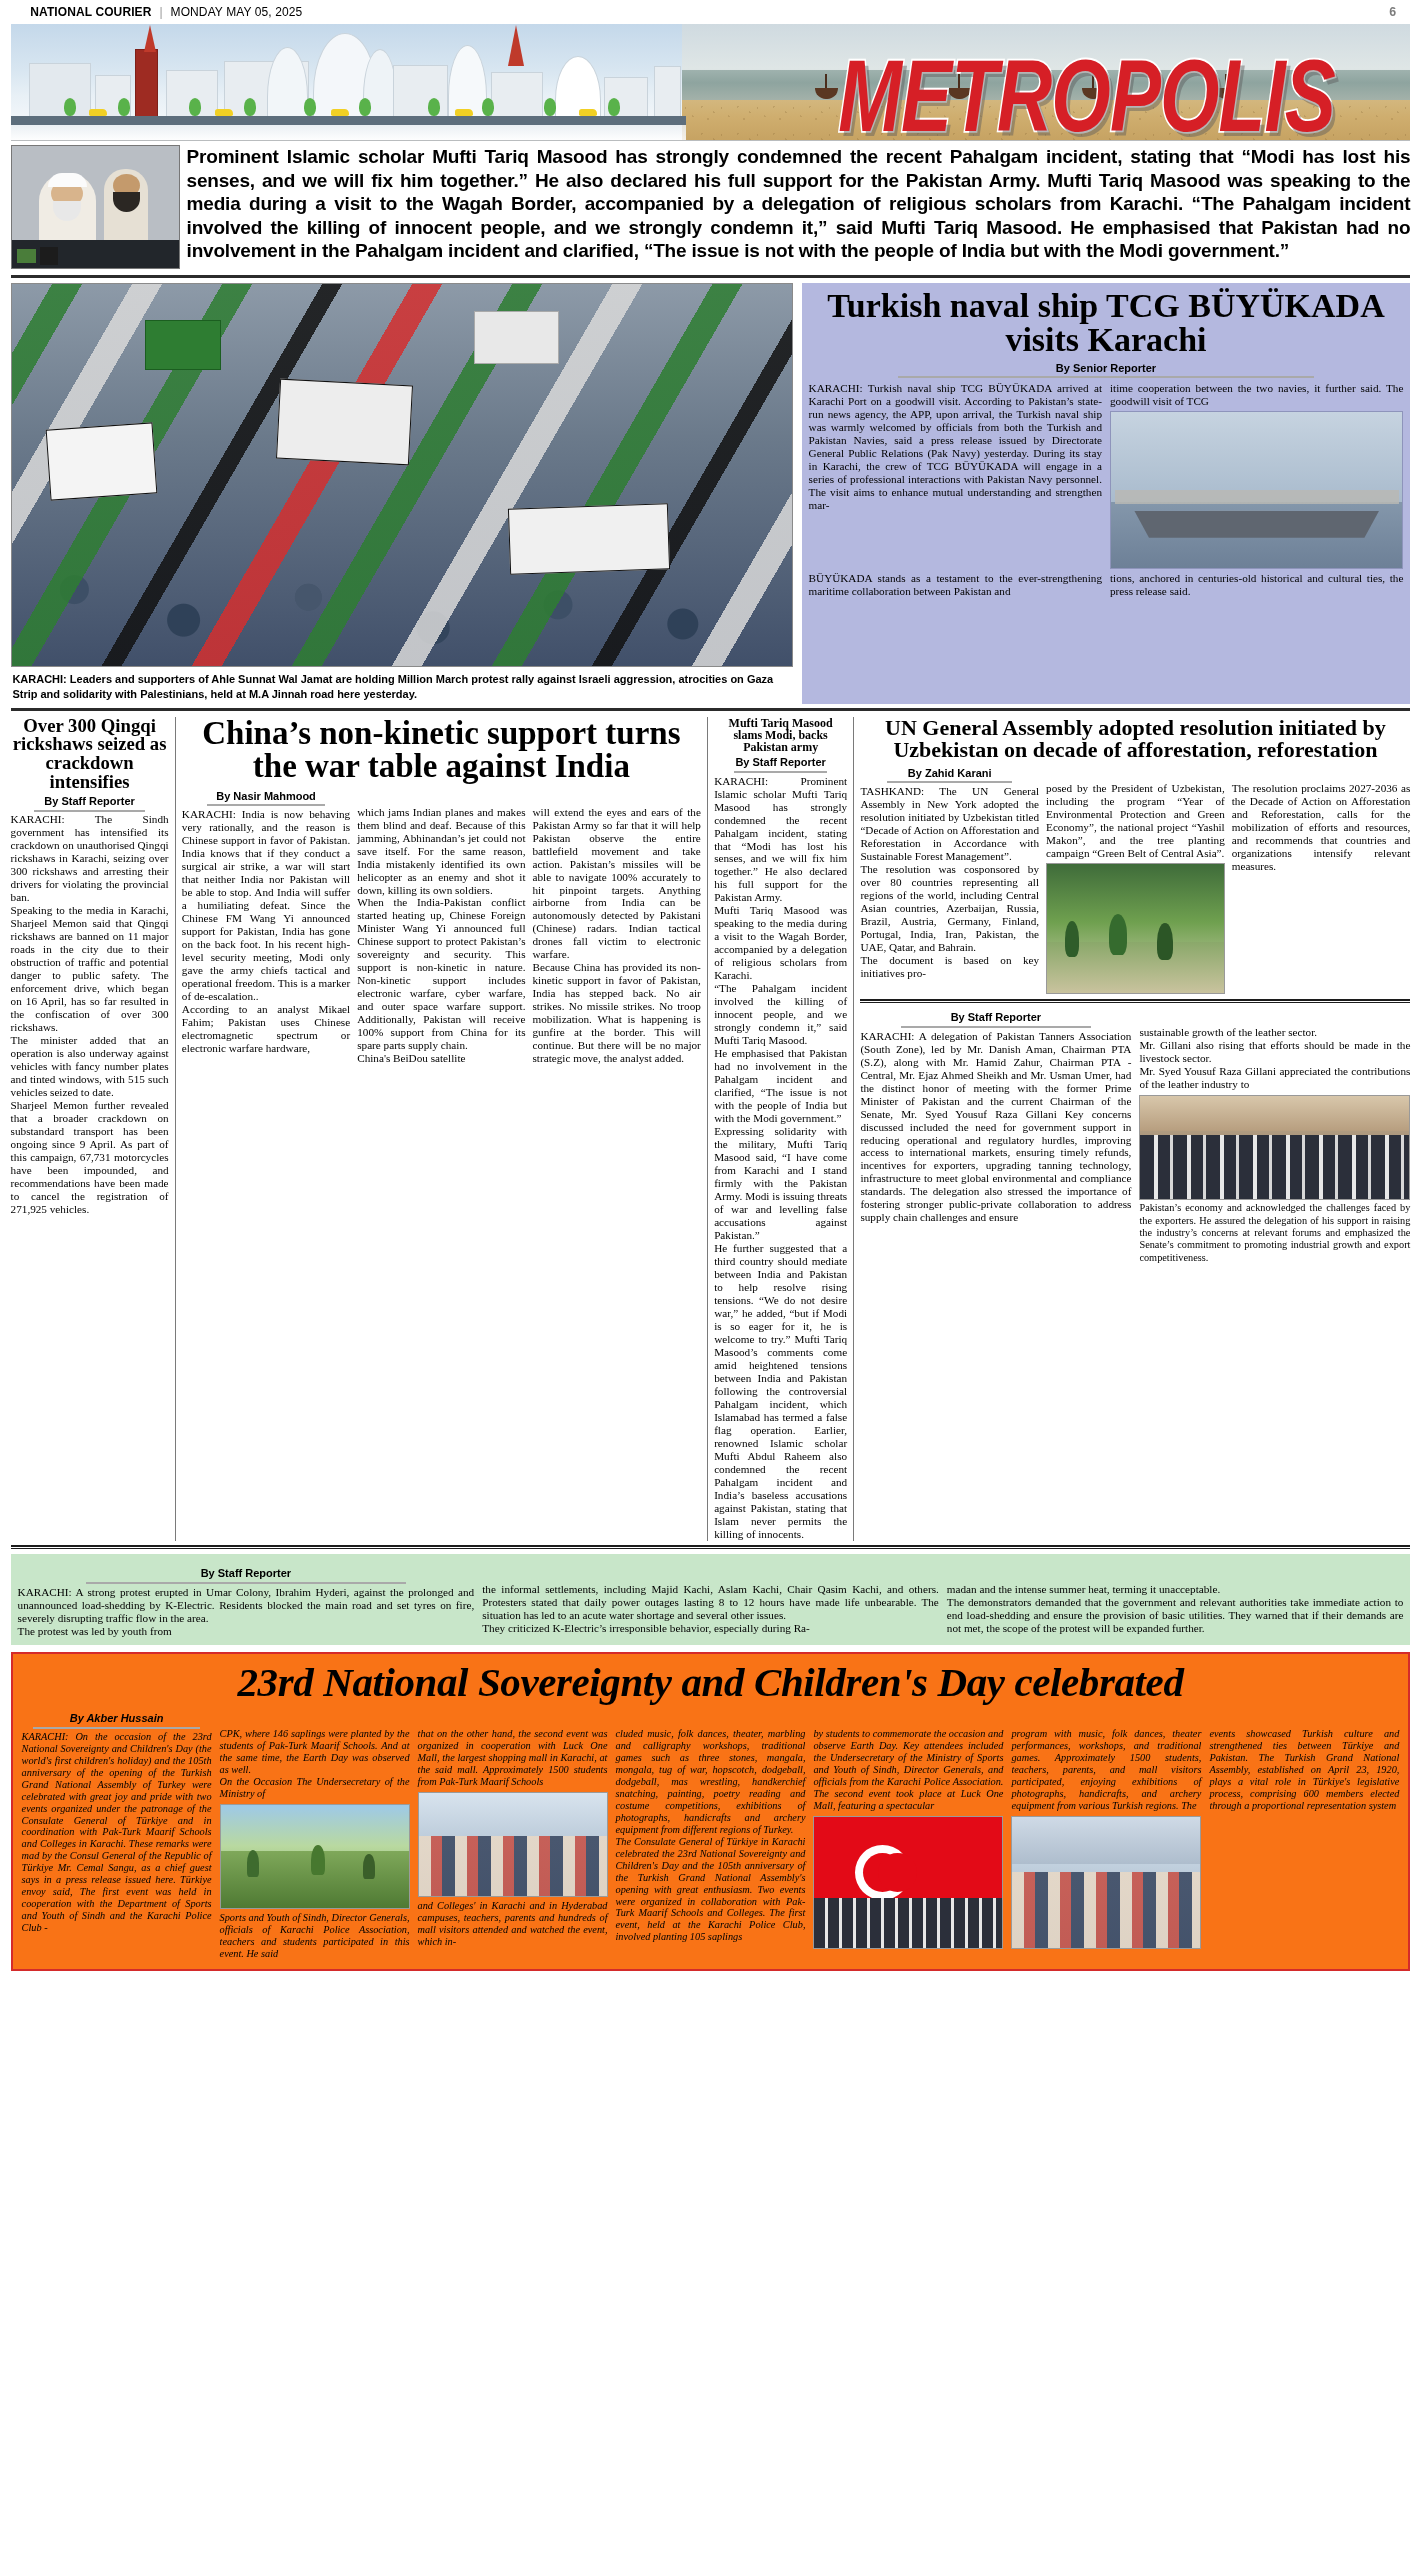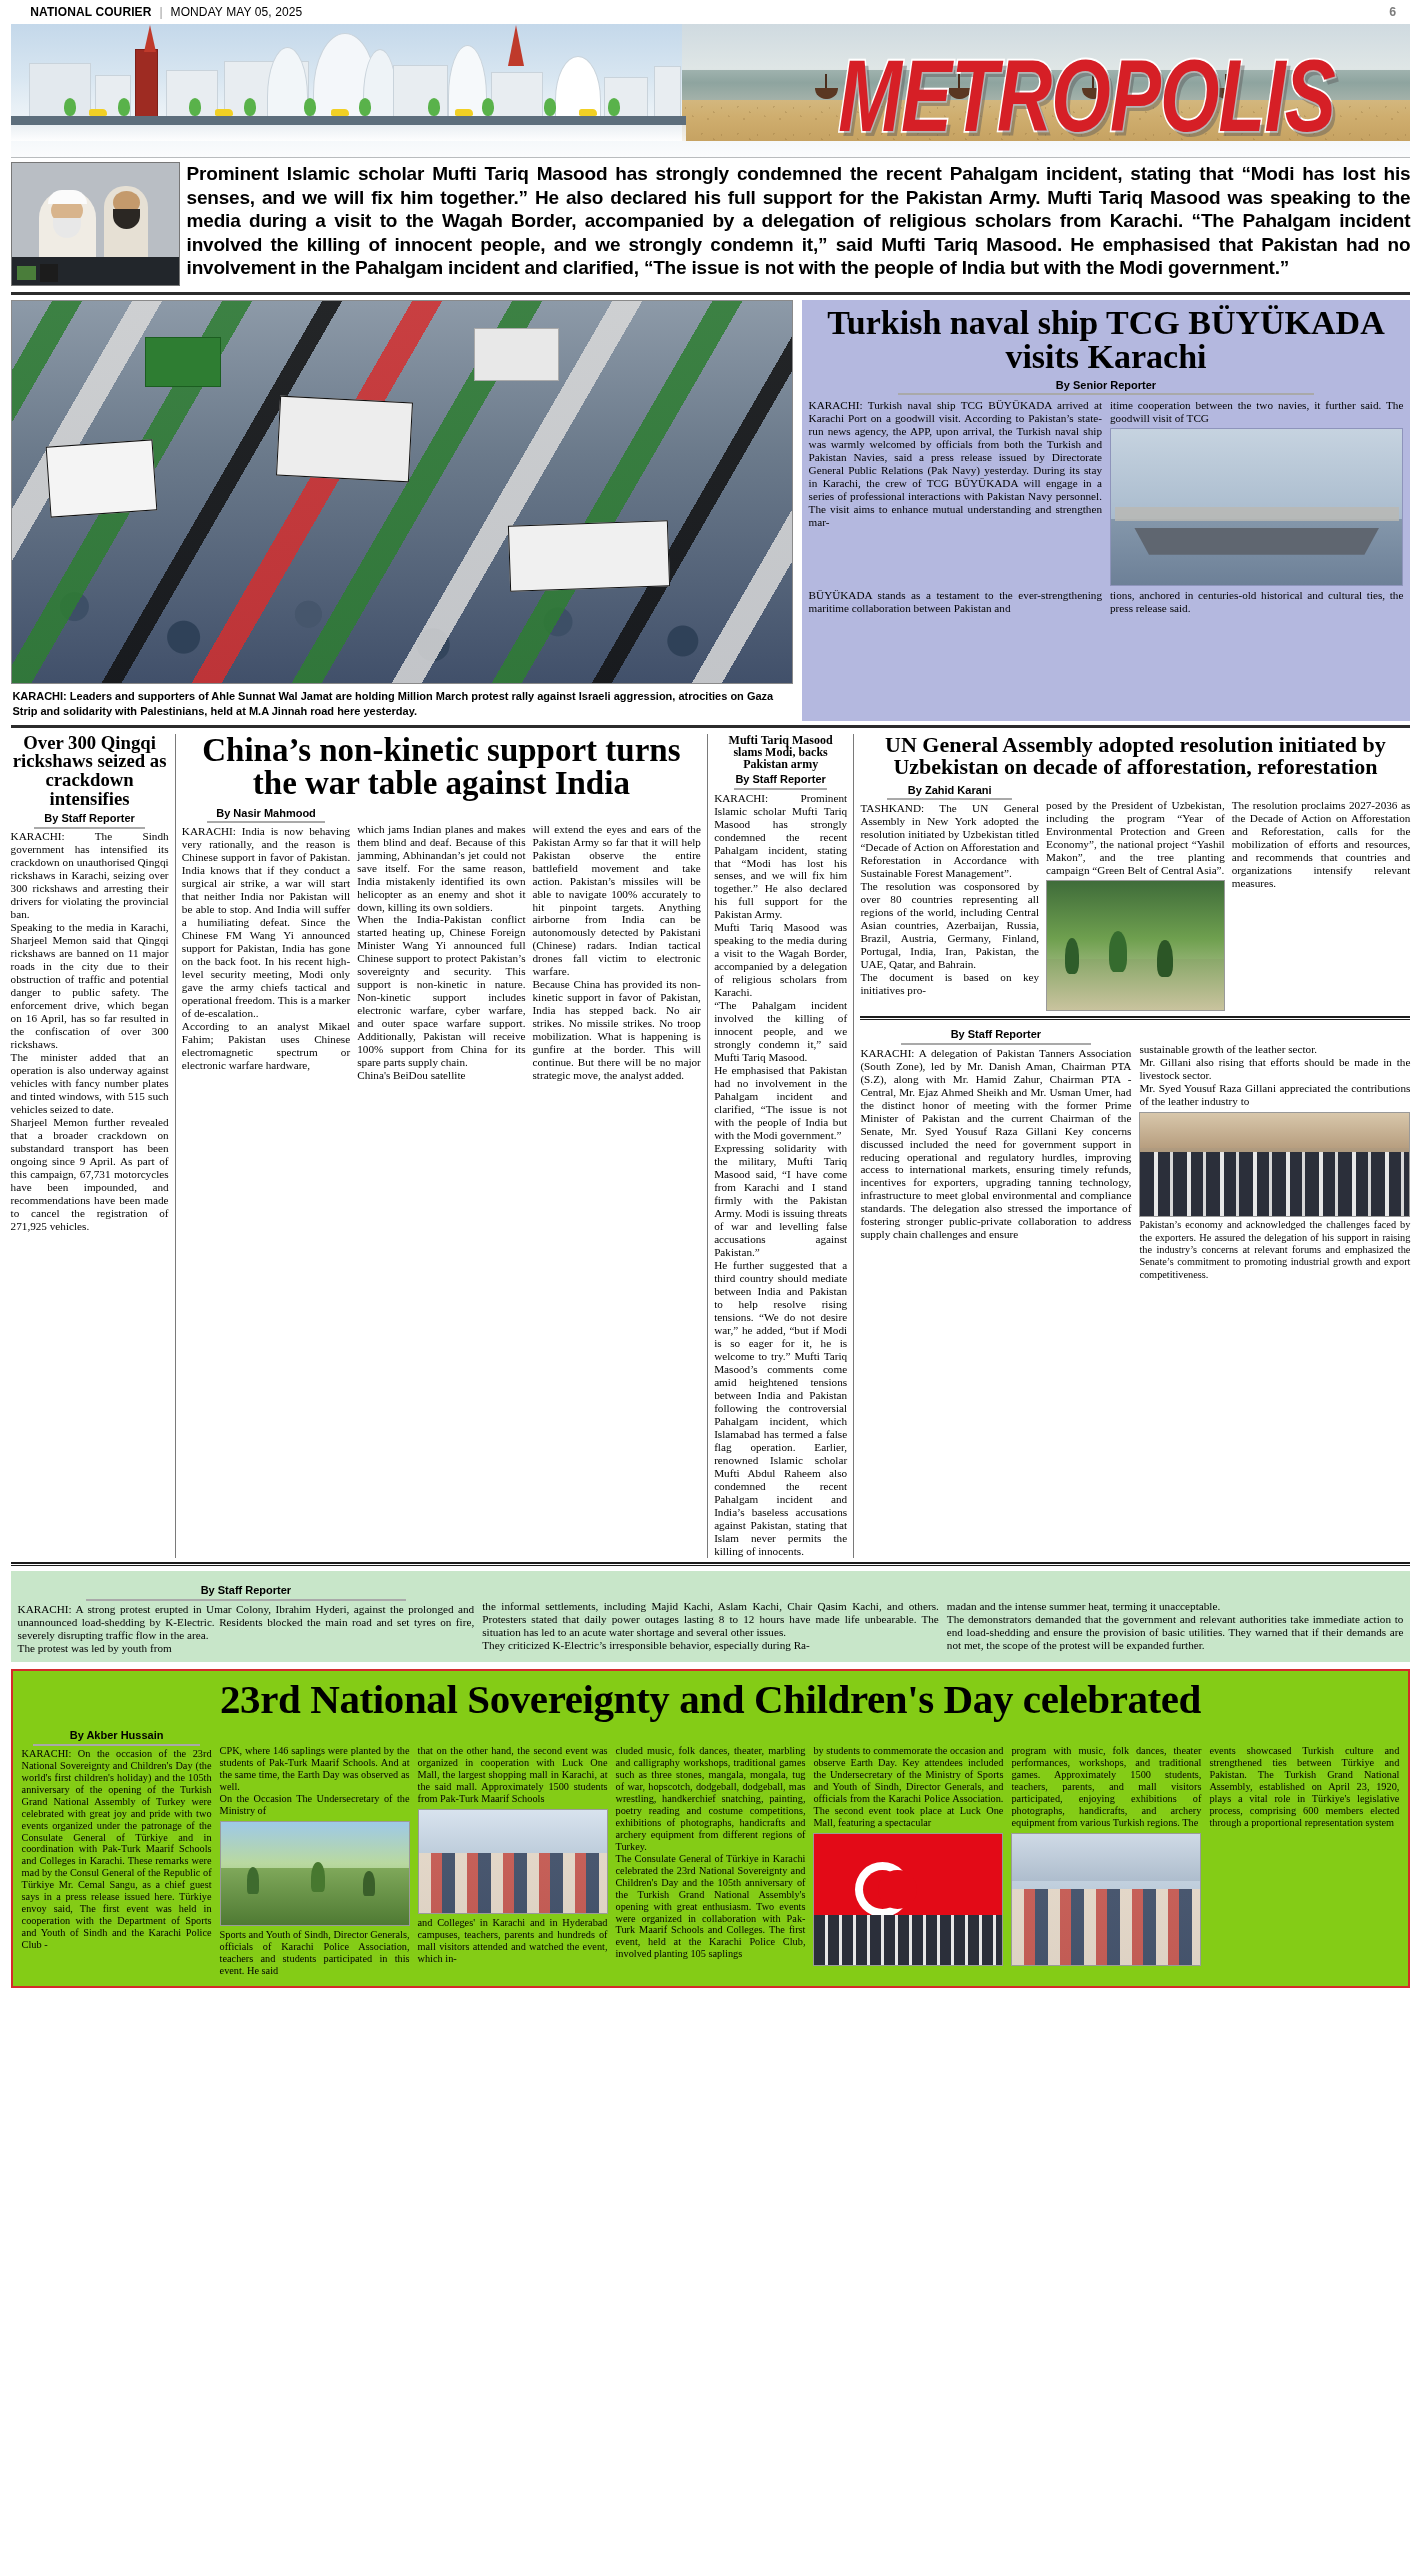--- a/index.html
+++ b/index.html
@@ -17,21 +17,21 @@
     padding: 0 3.6px 0 25px; font-family: "Liberation Sans", sans-serif;
   }
   .topbar-left { display: flex; align-items: baseline; gap: 8px; font-size: 12px; }
   .paper-name { font-weight: bold; letter-spacing: 0.1px; }
   .sep { color: #999; font-weight: 300; }
   .issue-date { font-weight: normal; letter-spacing: 0.1px; }
   .page-num { font-size: 12.4px; font-weight: bold; color: #7c7c7c; padding-right: 16px; }
 
   
   .masthead {
-    position: relative; height: 134px; margin: 0.9px 5.3px 0 5.3px;
+    position: relative; height: 117px; margin: 0.9px 5.3px 0 5.3px;
     overflow: hidden; border-bottom: 1.8px solid #b9bcbe;
     background: linear-gradient(180deg,#cfe0ee 0%, #dce9f3 45%, #e9f1f7 70%, #ffffff 100%);
   }
   .sky { position:absolute; inset:0;
     background: linear-gradient(180deg,#c4d8ea 0%, #d8e6f1 40%, #e8f0f6 62%, #fbfcfd 100%); }
   
   .sea-photo { position:absolute; right:0; top:0; width:728px; height:117px; overflow:hidden; }
   .sea-sky { position:absolute; inset:0; background:linear-gradient(180deg,#cfdae0 0%,#dfe6e6 38%,#cfd8d4 52%,#b9c4bf 58%); }
   .sea-water { position:absolute; left:0; right:0; top:46px; height:32px;
     background:linear-gradient(180deg,#9fb2ae 0%, #8ea49f 40%, #a6b3ab 100%); }
@@ -132,22 +132,22 @@
   .colbox { flex:1; }
 
   
   .greenbox { background:#c8e6c9; margin:7px 5.3px 0 5.3px; padding:5.3px 7px 7px 7px; }
   .green-hl { font-size:30px; line-height:1.05; text-align:center; font-weight:bold;
     font-family:"Liberation Serif", serif; }
   .green-cols { display:flex; gap:8px; margin-top:4.4px; }
   .green-cols > div { flex:1; }
 
   
-  .yellowbox { background:#84cc16; border:2.7px solid #d42b2b; margin:7px 5.3px 0 5.3px;
-    padding:7px 9px 9px 9px; }
+  .yellowbox { background:#f97316; border:2.7px solid #d42b2b; margin:7px 5.3px 0 5.3px;
+    padding:7px 9px 9px 9px;font-style:italic; }
   .yellow-hl { font-family:"Liberation Serif", serif; font-weight:bold; font-size:41px;
     text-align:center; line-height:1.05; letter-spacing:-0.4px; }
   .ycols { display:flex; gap:8px; margin-top:5.3px; }
   .ycols > div { flex:1; }
   .ycols .body-txt { font-size:10.3px; }
   .pbox { flex:1; height:105px; position:relative; overflow:hidden; border:0.9px solid #9a9a9a; }
   .p-sap { background:linear-gradient(180deg,#9ec9e8 0%,#b9d9a0 40%,#6f9c4a 100%); }
   .p-kids { background:linear-gradient(180deg,#d8e3ee 0%,#b9c9d8 50%,#8fa2b5 100%); }
   .p-turk { background:linear-gradient(180deg,#c33 0%,#b22 40%,#911 100%); }
   .kidrow { position:absolute; left:0; right:0; bottom:0; height:58%;

